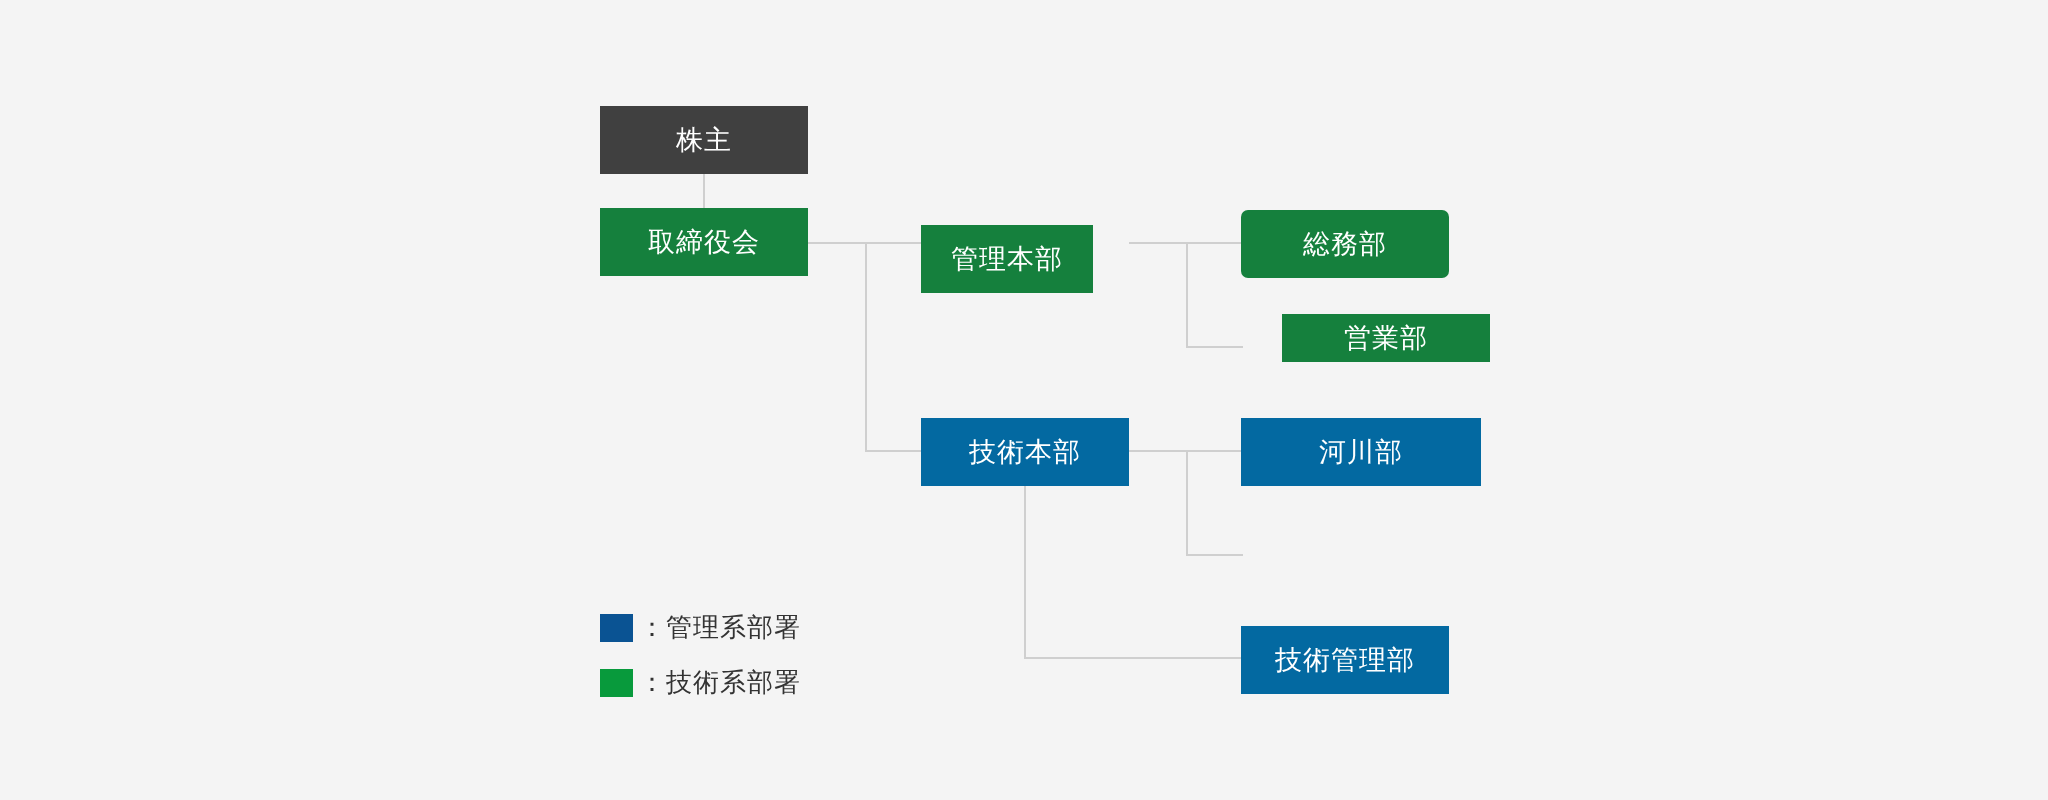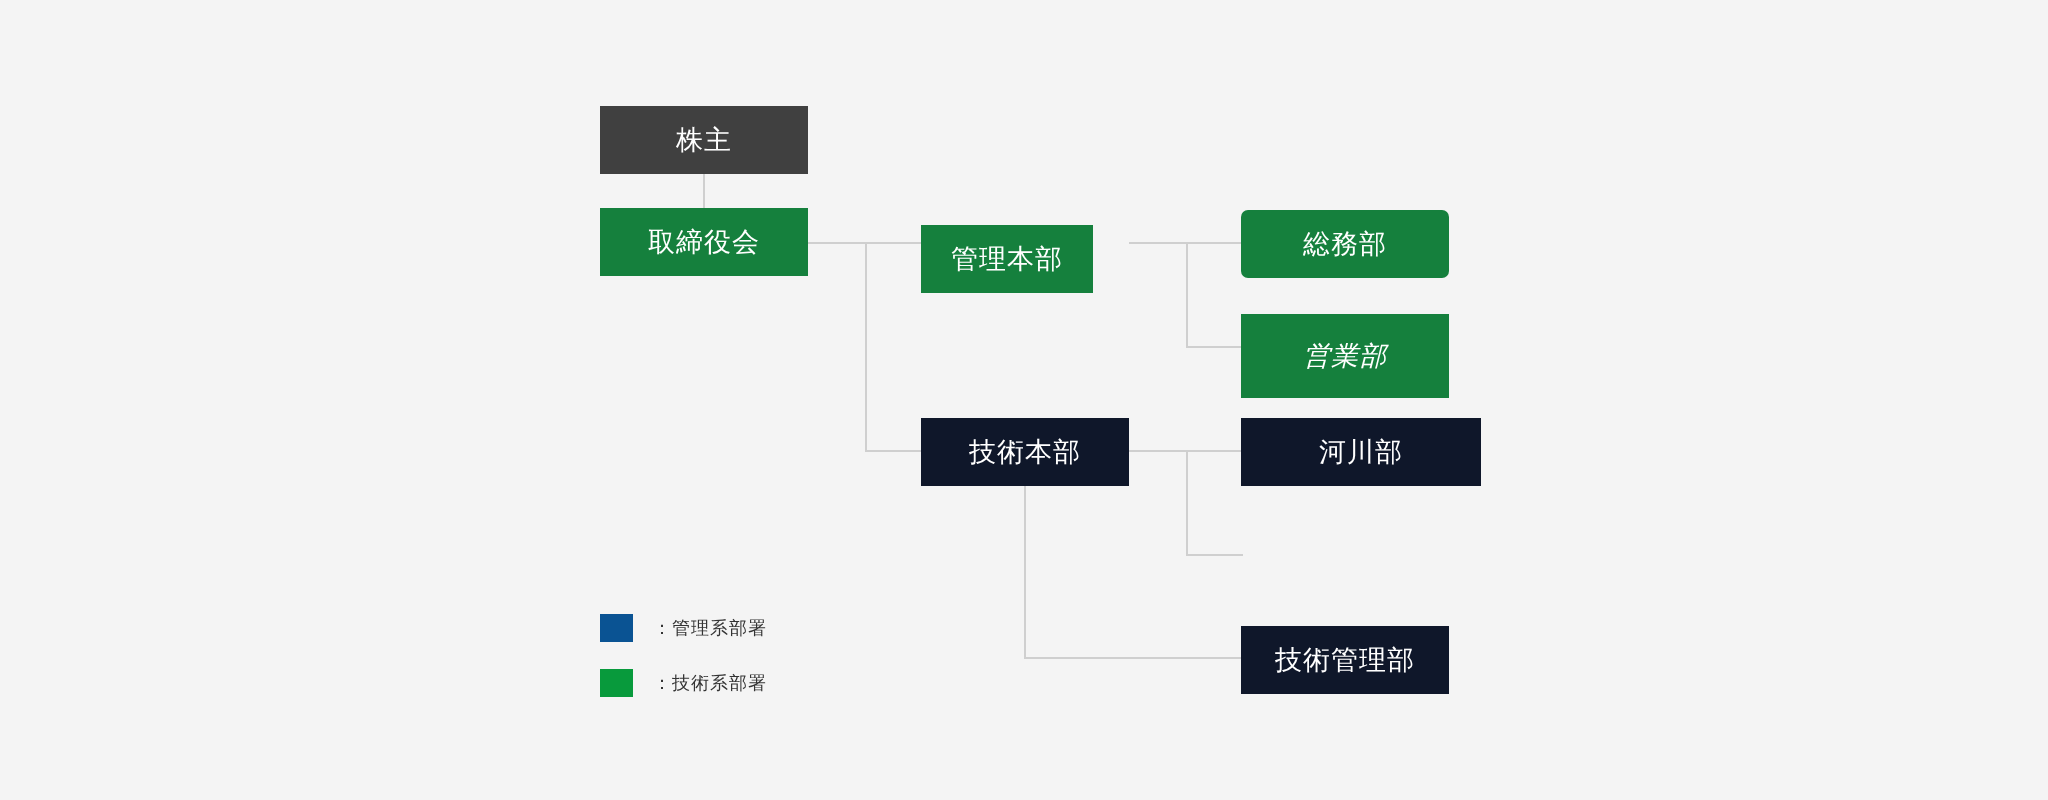--- a/index.html
+++ b/index.html
@@ -36,43 +36,43 @@
     justify-content: center;
     box-sizing: border-box;
     color: #ffffff;
     font-size: 27px;
     letter-spacing: 1px;
     white-space: nowrap;
     user-select: none;
   }
   .node.dark  { background: #404040; }
   .node.blue  { background: #15803d; }
-  .node.green { background: #0f172a; }
+  .node.green { background: #0369a1; }
 
   
   #legend {
     position: absolute;
     left: 600px;
     top: 600px;
   }
   .legend-row {
     display: flex;
     align-items: center;
     height: 55px;
   }
   .legend-swatch {
     width: 33px;
     height: 28px;
     flex: 0 0 auto;
   }
   .legend-swatch.blue  { background: #0a5393; }
   .legend-swatch.green { background: #089a3c; }
   .legend-label {
-    margin-left: 20px;
-    font-size: 18px;
+    margin-left: 6px;
+    font-size: 26px;
     color: #333333;
     white-space: nowrap;
     letter-spacing: 1px;
   }
 </style>
 </head>
 <body>
 
 <div id="org-root">
 
@@ -108,21 +108,21 @@
   </div>
 
   <div class="node blue" style="left:921px; top:209px; width:172px; height:68px;margin-top:16px;">
     <span>管理本部</span>
   </div>
 
   <div class="node blue" style="left:1241px; top:210px; width:208px; height:68px;border-radius:7px;">
     <span>総務部</span>
   </div>
 
-  <div class="node blue" style="left:1241px; top:314px; width:208px; height:84px;font-style:italic;">
+  <div class="node blue" style="left:1282px; top:314px; width:208px; height:48px;">
     <span>営業部</span>
   </div>
 
   <div class="node green" style="left:921px; top:418px; width:208px; height:68px;">
     <span>技術本部</span>
   </div>
 
   <div class="node green" style="left:1241px; top:418px; width:240px; height:68px;">
     <span>河川部</span>
   </div>

